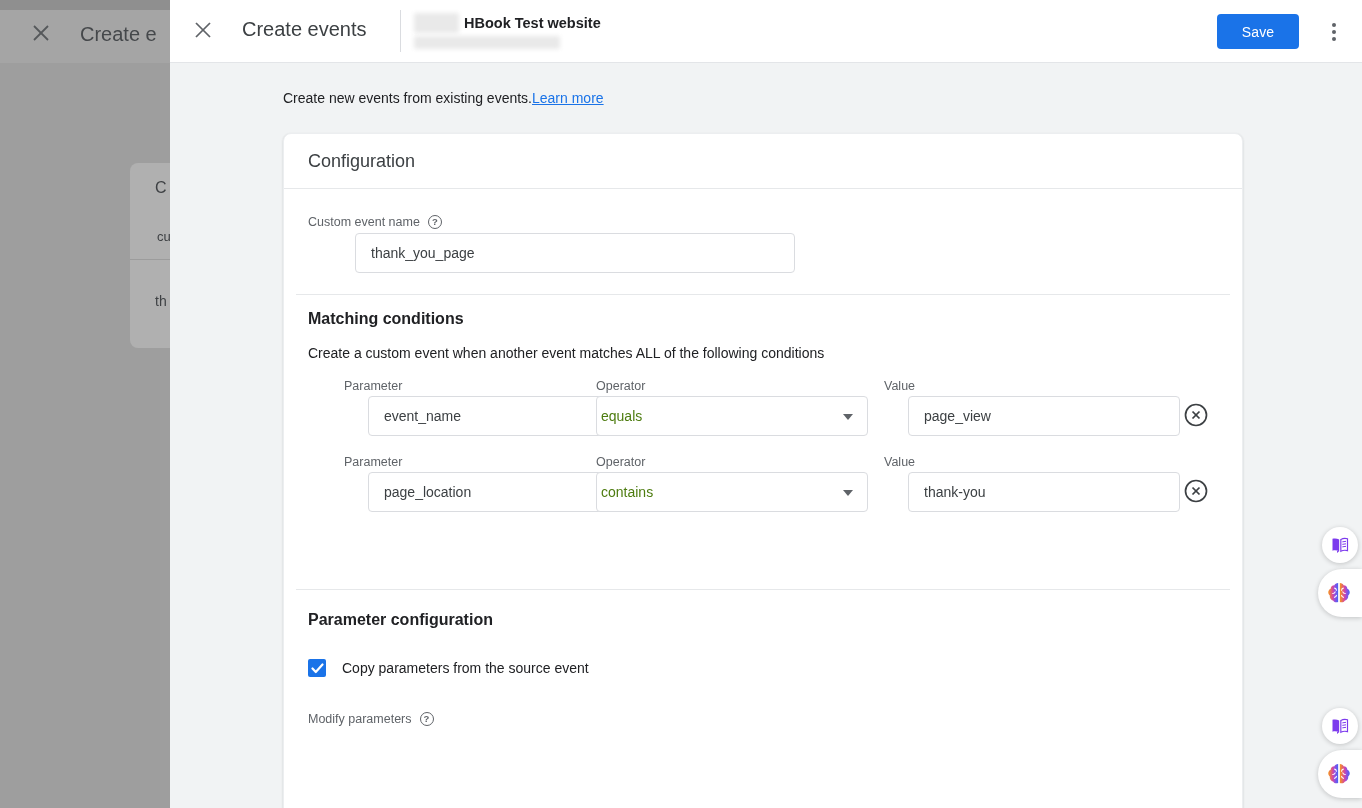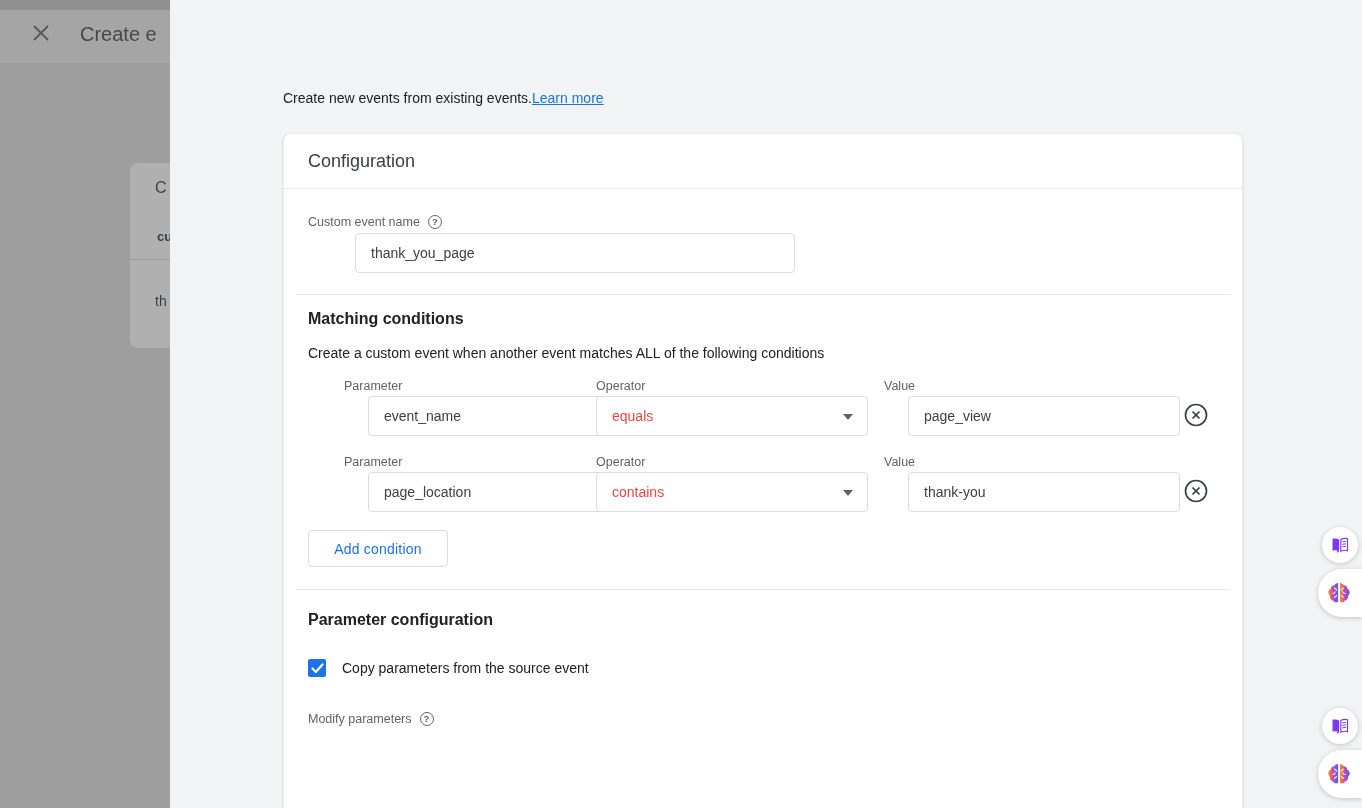--- a/index.html
+++ b/index.html
@@ -14,21 +14,21 @@
   .bd-topstrip { position:absolute; left:0; top:0; right:0; height:10px; background:#8f8f8f; }
   .bd-toolbar  { position:absolute; left:0; top:10px; right:0; height:53px; background:#a5a5a5; }
   .bd-body     { position:absolute; left:0; top:63px; right:0; bottom:0; background:#9e9e9e; }
   .bd-close { position:absolute; left:32px; top:14px; width:18px; height:18px; }
   .bd-close svg { stroke:#55585b; }
   .bd-title { position:absolute; left:80px; top:13px; font-size:20px; color:#45484b; white-space:nowrap; }
   .bd-card { position:absolute; left:130px; top:100px; width:60px; height:185px;
              background:#b0b0b0; border-radius:8px 0 0 8px; overflow:hidden; }
   .bd-frag { position:absolute; color:#3e4144; white-space:nowrap; }
   .bd-frag-1 { left:25px; top:16px; font-size:16px; }
-  .bd-frag-2 { left:27px; top:66px; font-size:13px; font-weight:bold; }
+  .bd-frag-2 { left:27px; top:66px; font-size:13px; font-weight:normal; }
   .bd-frag-3 { left:25px; top:130px; font-size:14px; }
   .bd-divider { position:absolute; left:0; right:0; top:96px; height:1px; background:#9c9c9c; }
 
   
   .panel { position:absolute; left:170px; top:0; width:1192px; height:808px;
            background:#f1f3f4; z-index:1; }
   .panel-header { position:absolute; left:0; top:0; right:0; height:63px;
                   background:#ffffff; border-bottom:1px solid #e3e5e8; }
   .close-btn { position:absolute; left:22px; top:20px; width:22px; height:22px;
                background:none; border:none; cursor:pointer; }
@@ -76,22 +76,22 @@
   .cond-row { position:absolute; left:24px; width:912px; height:56px; }
   .cond-row-0 { top:245px; }
   .cond-row-1 { top:321px; }
   .cond-col { position:absolute; top:0; width:272px; }
   .col-param { left:0;padding-left:36px; }
   .col-oper { left:288px; }
   .col-value { left:576px; }
   .cond-col .field-label { margin-bottom:3px; }
   .cond-col .text-input { width:272px; margin-top:0;margin-left:24px; }
   .select-box { position:relative; width:272px; height:40px; border:1px solid #dadce0; border-radius:4px;
-                background:#fff; display:flex; align-items:center; padding:0 15px;
-                font-size:14px; color:#ef4444; cursor:pointer; }
+                background:#fff; display:flex; align-items:center; padding:0 4px;
+                font-size:14px; color:#4d7c0f; cursor:pointer; }
   .select-arrow { position:absolute; right:14px; top:17px; width:0; height:0;
                   border-left:5px solid transparent; border-right:5px solid transparent;
                   border-top:6px solid #5f6368; }
   .remove-btn { position:absolute; left:875px; top:23px; width:26px; height:26px;
                 background:none; border:none; padding:0; cursor:pointer; }
 
   .outline-btn { position:absolute; left:24px; height:37px; background:#fff;
                  border:1px solid #dadce0; border-radius:4px; color:#1a73e8;
                  font-size:14px; font-weight:500; font-family:inherit; letter-spacing:.2px; cursor:pointer; }
   .add-condition { top:396px; width:140px; }
@@ -133,20 +133,39 @@
       <span class="bd-frag bd-frag-1">C</span>
       <span class="bd-frag bd-frag-2">cu</span>
       <div class="bd-divider"></div>
       <span class="bd-frag bd-frag-3">th</span>
     </div>
   </div>
 </div>
 
 <div class="panel">
 
+  <div class="panel-header">
+    <button class="close-btn">
+      <svg width="20" height="20" viewBox="0 0 20 20" fill="none" stroke="#5f6368" stroke-width="1.7">
+        <line x1="3" y1="3" x2="17" y2="17"></line>
+          <line x1="17" y1="3" x2="3" y2="17"></line>
+      </svg>
+    </button>
+    <h1 class="panel-title" style="font-weight:400;">Create events</h1>
+    <div class="header-vdiv"></div>
+    <div class="blur-box blur-1"></div>
+    <span class="property-name">HBook Test website</span>
+    <div class="blur-box blur-2"></div>
+    <button class="save-btn">Save</button>
+    <button class="kebab">
+        <i></i>
+        <i></i>
+        <i></i>
+      </button>
+  </div>
 
   <div class="panel-body">
 
     <div class="intro">
       <span>Create new events from existing events.</span><a>Learn more</a>
     </div>
 
     <div class="card">
       <div class="card-title">Configuration</div>
       <div class="card-header-divider"></div>
@@ -205,21 +224,20 @@
         </div>
         <button class="remove-btn">
           <svg width="26" height="26" viewBox="0 0 26 26" fill="none" stroke="#3c4043" stroke-width="1.7">
             <circle cx="13" cy="13" r="10.5"></circle>
             <line x1="9.5" y1="9.5" x2="16.5" y2="16.5"></line>
               <line x1="16.5" y1="9.5" x2="9.5" y2="16.5"></line>
           </svg>
         </button>
       </div>
 
-      <button class="outline-btn add-condition">Add condition</button>
 
       <div class="inset-divider divider-b"></div>
 
       <div class="section-title pc-title">Parameter configuration</div>
 
       <div class="checkbox-row">
         <span class="checkbox">
           <svg width="13" height="11" viewBox="0 0 13 11" fill="none" stroke="#ffffff" stroke-width="2.2" stroke-linecap="round" stroke-linejoin="round">
             <polyline points="1.5,5.5 4.8,9 11.5,1.5"></polyline>
           </svg>

